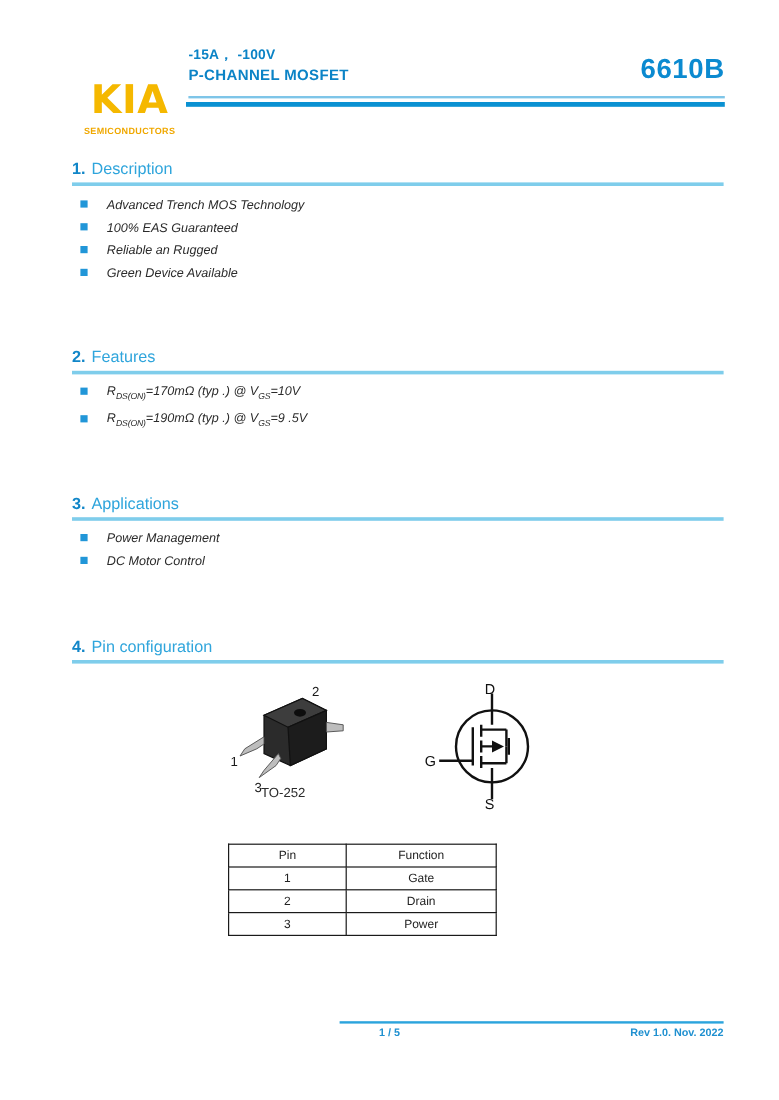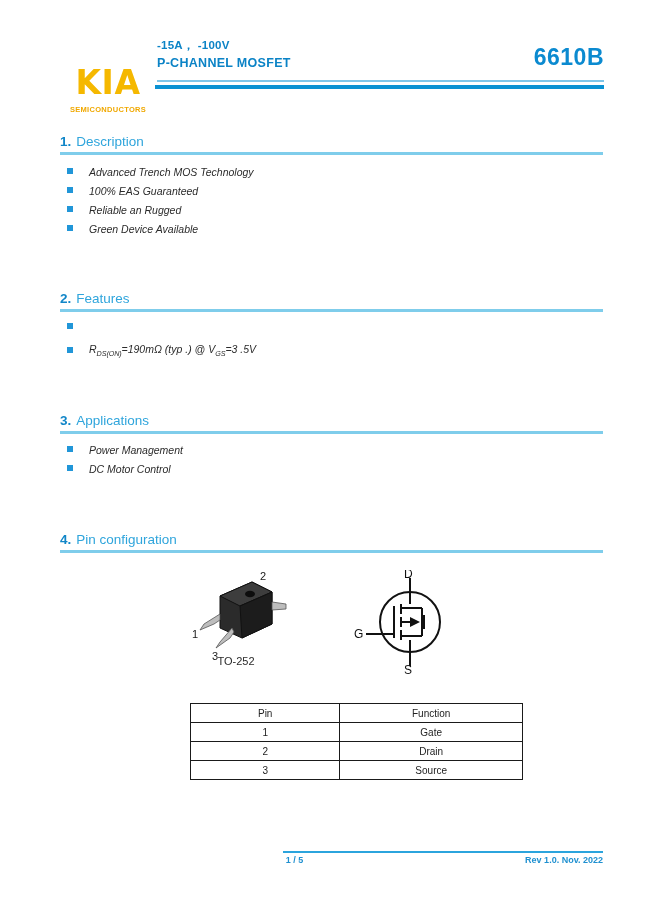--- a/index.html
+++ b/index.html
@@ -156,21 +156,21 @@
     position: absolute;
     left: 352px; top: 570px;
     width: 110px;
     height: 105px;
   }
 
   
   .pin-table {
     position: absolute;
     left: 190px; top: 703px;
-    width: 333px;
+    width: 224px;
     border-collapse: collapse;
     border: 1.6px solid #1a1a1a;
   }
   .pin-table td {
     border: 1px solid #1a1a1a;
     height: 18px;
     font-size: 10px;
     text-align: center;
     color: #232323;
     padding: 0;
@@ -182,21 +182,21 @@
   .footer-rule {
     position: absolute;
     left: 283px; top: 851px;
     width: 320px;
     height: 1.5px;
     background: #2ba4dd;
   }
   .footer-page {
     position: absolute;
     left: 0; top: 855px;
-    width: 589px;
+    width: 649px;
     text-align: center;
     font-size: 9px;
     font-weight: bold;
     color: #1f90d0;
   }
   .footer-rev {
     position: absolute;
     right: 46px; top: 855px;
     font-size: 9px;
     font-weight: bold;
@@ -238,24 +238,24 @@
 <div class="bullet-row" style="top:222px;">
   <span class="bullet-sq"></span><span class="bullet-text">Green Device Available</span>
 </div>
 
 <div class="section-head" style="top:289px;">
   <span class="num">2.</span><span class="title">Features</span>
 </div>
 <div class="section-rule" style="top:309px;"></div>
 
 <div class="bullet-row" style="top:320px;">
-  <span class="bullet-sq"></span>
+  <span class="bullet-sq"></span><span class="bullet-text"><span>R</span><sub>DS(ON)</sub><span>=170mΩ (typ .) @ V</span><sub>GS</sub><span>=10V</span></span>
 </div>
 <div class="bullet-row" style="top:343px;">
-  <span class="bullet-sq"></span><span class="bullet-text"><span>R</span><sub>DS(ON)</sub><span>=190mΩ (typ .) @ V</span><sub>GS</sub><span>=3 .5V</span></span>
+  <span class="bullet-sq"></span><span class="bullet-text"><span>R</span><sub>DS(ON)</sub><span>=190mΩ (typ .) @ V</span><sub>GS</sub><span>=9 .5V</span></span>
 </div>
 
 <div class="section-head" style="top:411px;">
   <span class="num">3.</span><span class="title">Applications</span>
 </div>
 <div class="section-rule" style="top:431px;"></div>
 
 <div class="bullet-row" style="top:443px;">
   <span class="bullet-sq"></span><span class="bullet-text">Power Management</span>
 </div>
@@ -338,20 +338,20 @@
   <tr>
     <td class="col-pin">1</td>
     <td class="col-fn">Gate</td>
   </tr>
   <tr>
     <td class="col-pin">2</td>
     <td class="col-fn">Drain</td>
   </tr>
   <tr>
     <td class="col-pin">3</td>
-    <td class="col-fn">Source</td>
+    <td class="col-fn">Power</td>
   </tr>
 </tbody>
   </table>
 
 <div class="footer-rule"></div>
 <div class="footer-page">1 / 5</div>
 <div class="footer-rev">Rev 1.0. Nov. 2022</div>
 
 </body></html>

